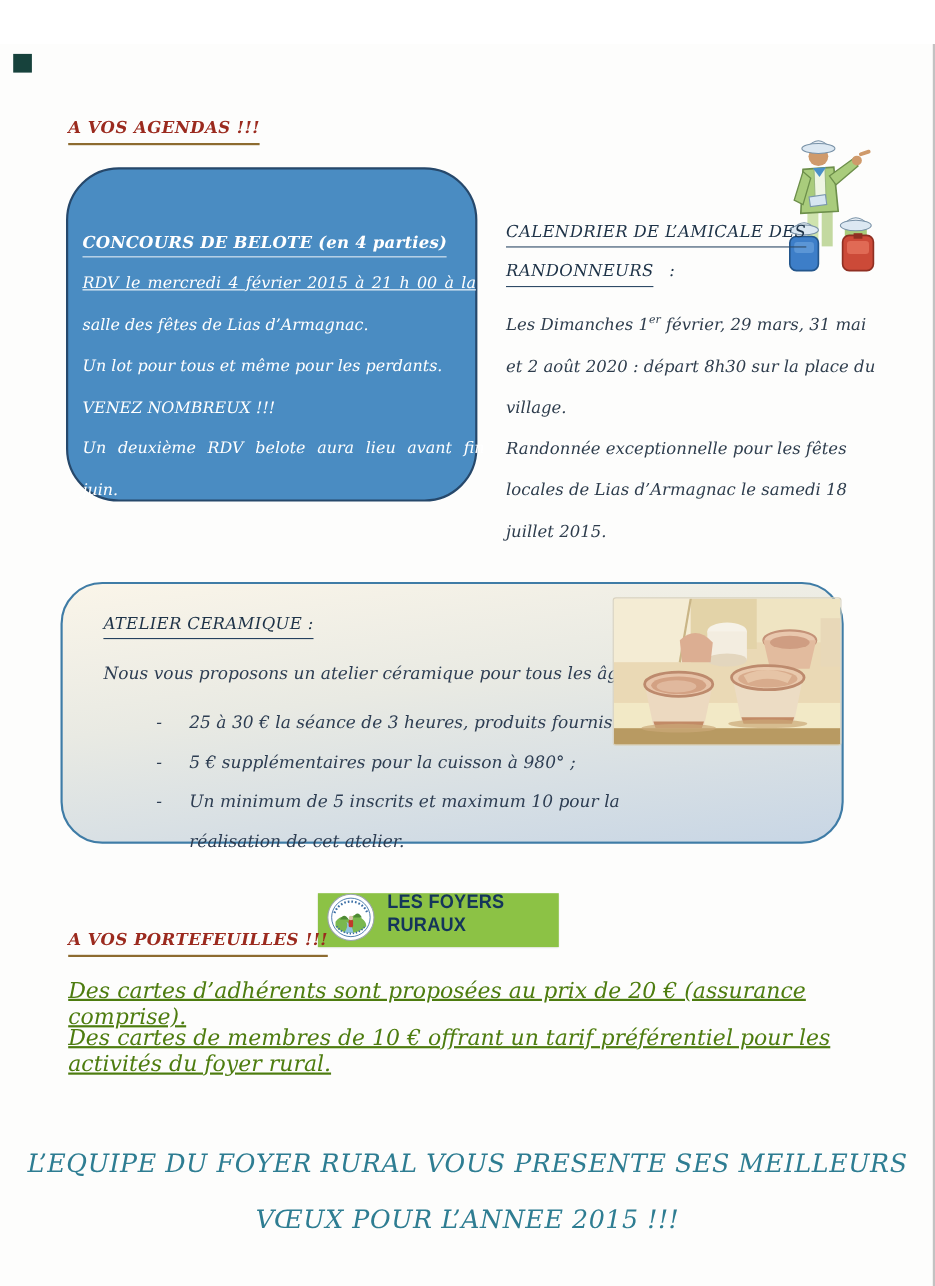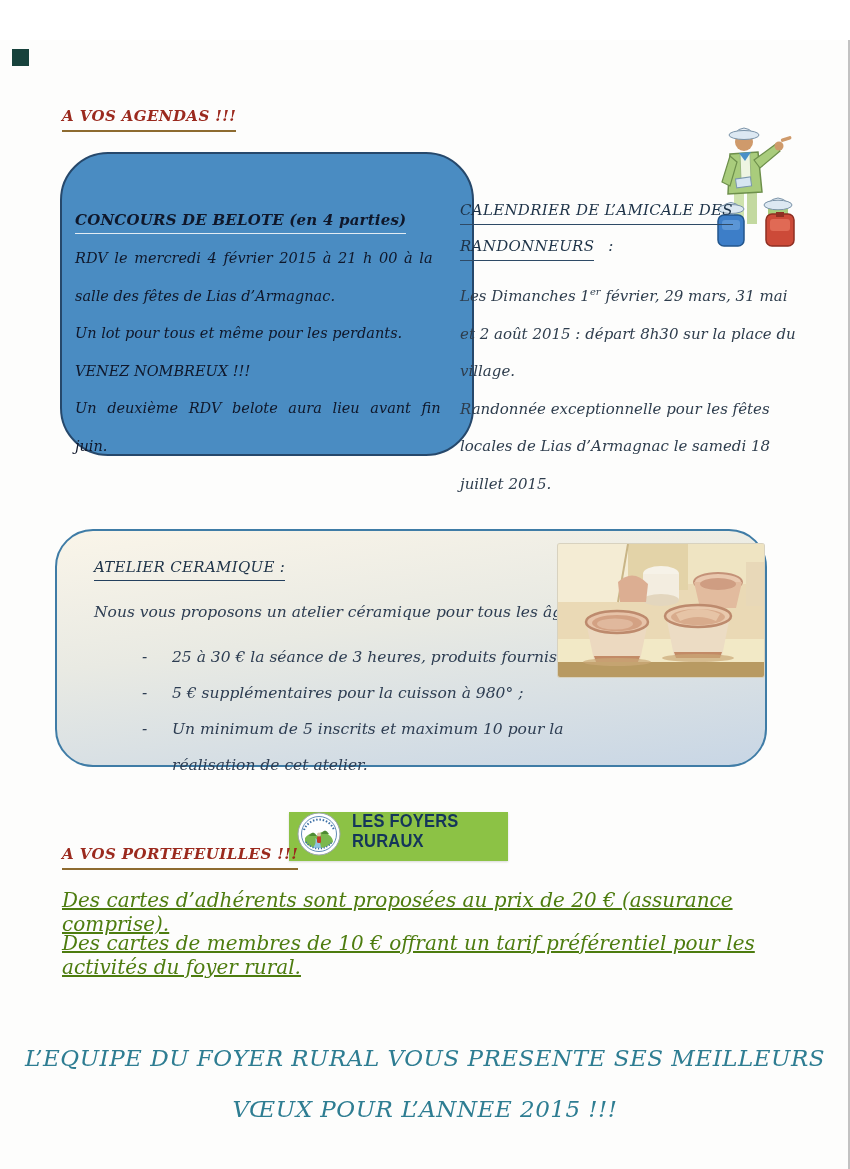--- a/index.html
+++ b/index.html
@@ -17,31 +17,31 @@
   
   .red-heading{
     font-size:15px;font-weight:bold;color:#9b2a1e;letter-spacing:0.4px;
     border-bottom:2px solid #8d6b30;padding-bottom:5px;display:inline-block;
   }
   #agendas{left:62px;top:66px;}
   #portefeuilles{left:62px;top:804px;text-align:right;}
 
   
   .belote-box{
-    left:60px;top:112px;width:414px;height:304px;box-sizing:border-box;
+    left:60px;top:112px;width:374px;height:304px;box-sizing:border-box;
     background:#4a8cc2;border:2px solid #26486b;border-radius:48px;
-    padding:56px 14px 0 13px;color:#0f172a;
+    padding:56px 14px 0 13px;color:#ffffff;
   }
   .belote-title{
     font-size:15px;font-weight:bold;letter-spacing:0.2px;
     border-bottom:1.5px solid #e2ecf4;padding-bottom:4px;display:inline-block;
     margin-bottom:6px;
   }
   .belote-line{font-size:14.5px;line-height:37.5px;white-space:nowrap;}
-  .belote-line.w1{word-spacing:2px;}
+  .belote-line.w1{word-spacing:2px;text-decoration:underline;}
   .belote-line.w2{word-spacing:6px;}
 
   
   .hiker{left:692px;top:80px;width:126px;height:128px;}
 
   
   .rando{left:460px;top:160px;width:340px;}
   .rando-head{
     color:#1d3247;font-size:15px;letter-spacing:0.3px;line-height:20px;
   }
@@ -158,21 +158,21 @@
     </svg>
   </div>
 
   <div class="abs rando">
     <div class="rando-head">
       <span class="hl">CALENDRIER DE L’AMICALE DES</span><br>
       <span class="hl second">RANDONNEURS</span><span class="rando-colon">:</span>
     </div>
     <div class="rando-body">
       <div><span>Les Dimanches 1</span><sup>er</sup><span> février, 29 mars, 31 mai</span></div>
-      <div>et 2 août 2015 : départ 8h30 sur la place du</div>
+      <div>et 2 août 2020 : départ 8h30 sur la place du</div>
       <div>village.</div>
       <div>Randonnée exceptionnelle pour les fêtes</div>
       <div>locales de Lias d’Armagnac le samedi 18</div>
       <div>juillet 2015.</div>
     </div>
   </div>
 
   <div class="abs atelier-box">
     <div>
       <span class="atelier-title">ATELIER CERAMIQUE :</span>

